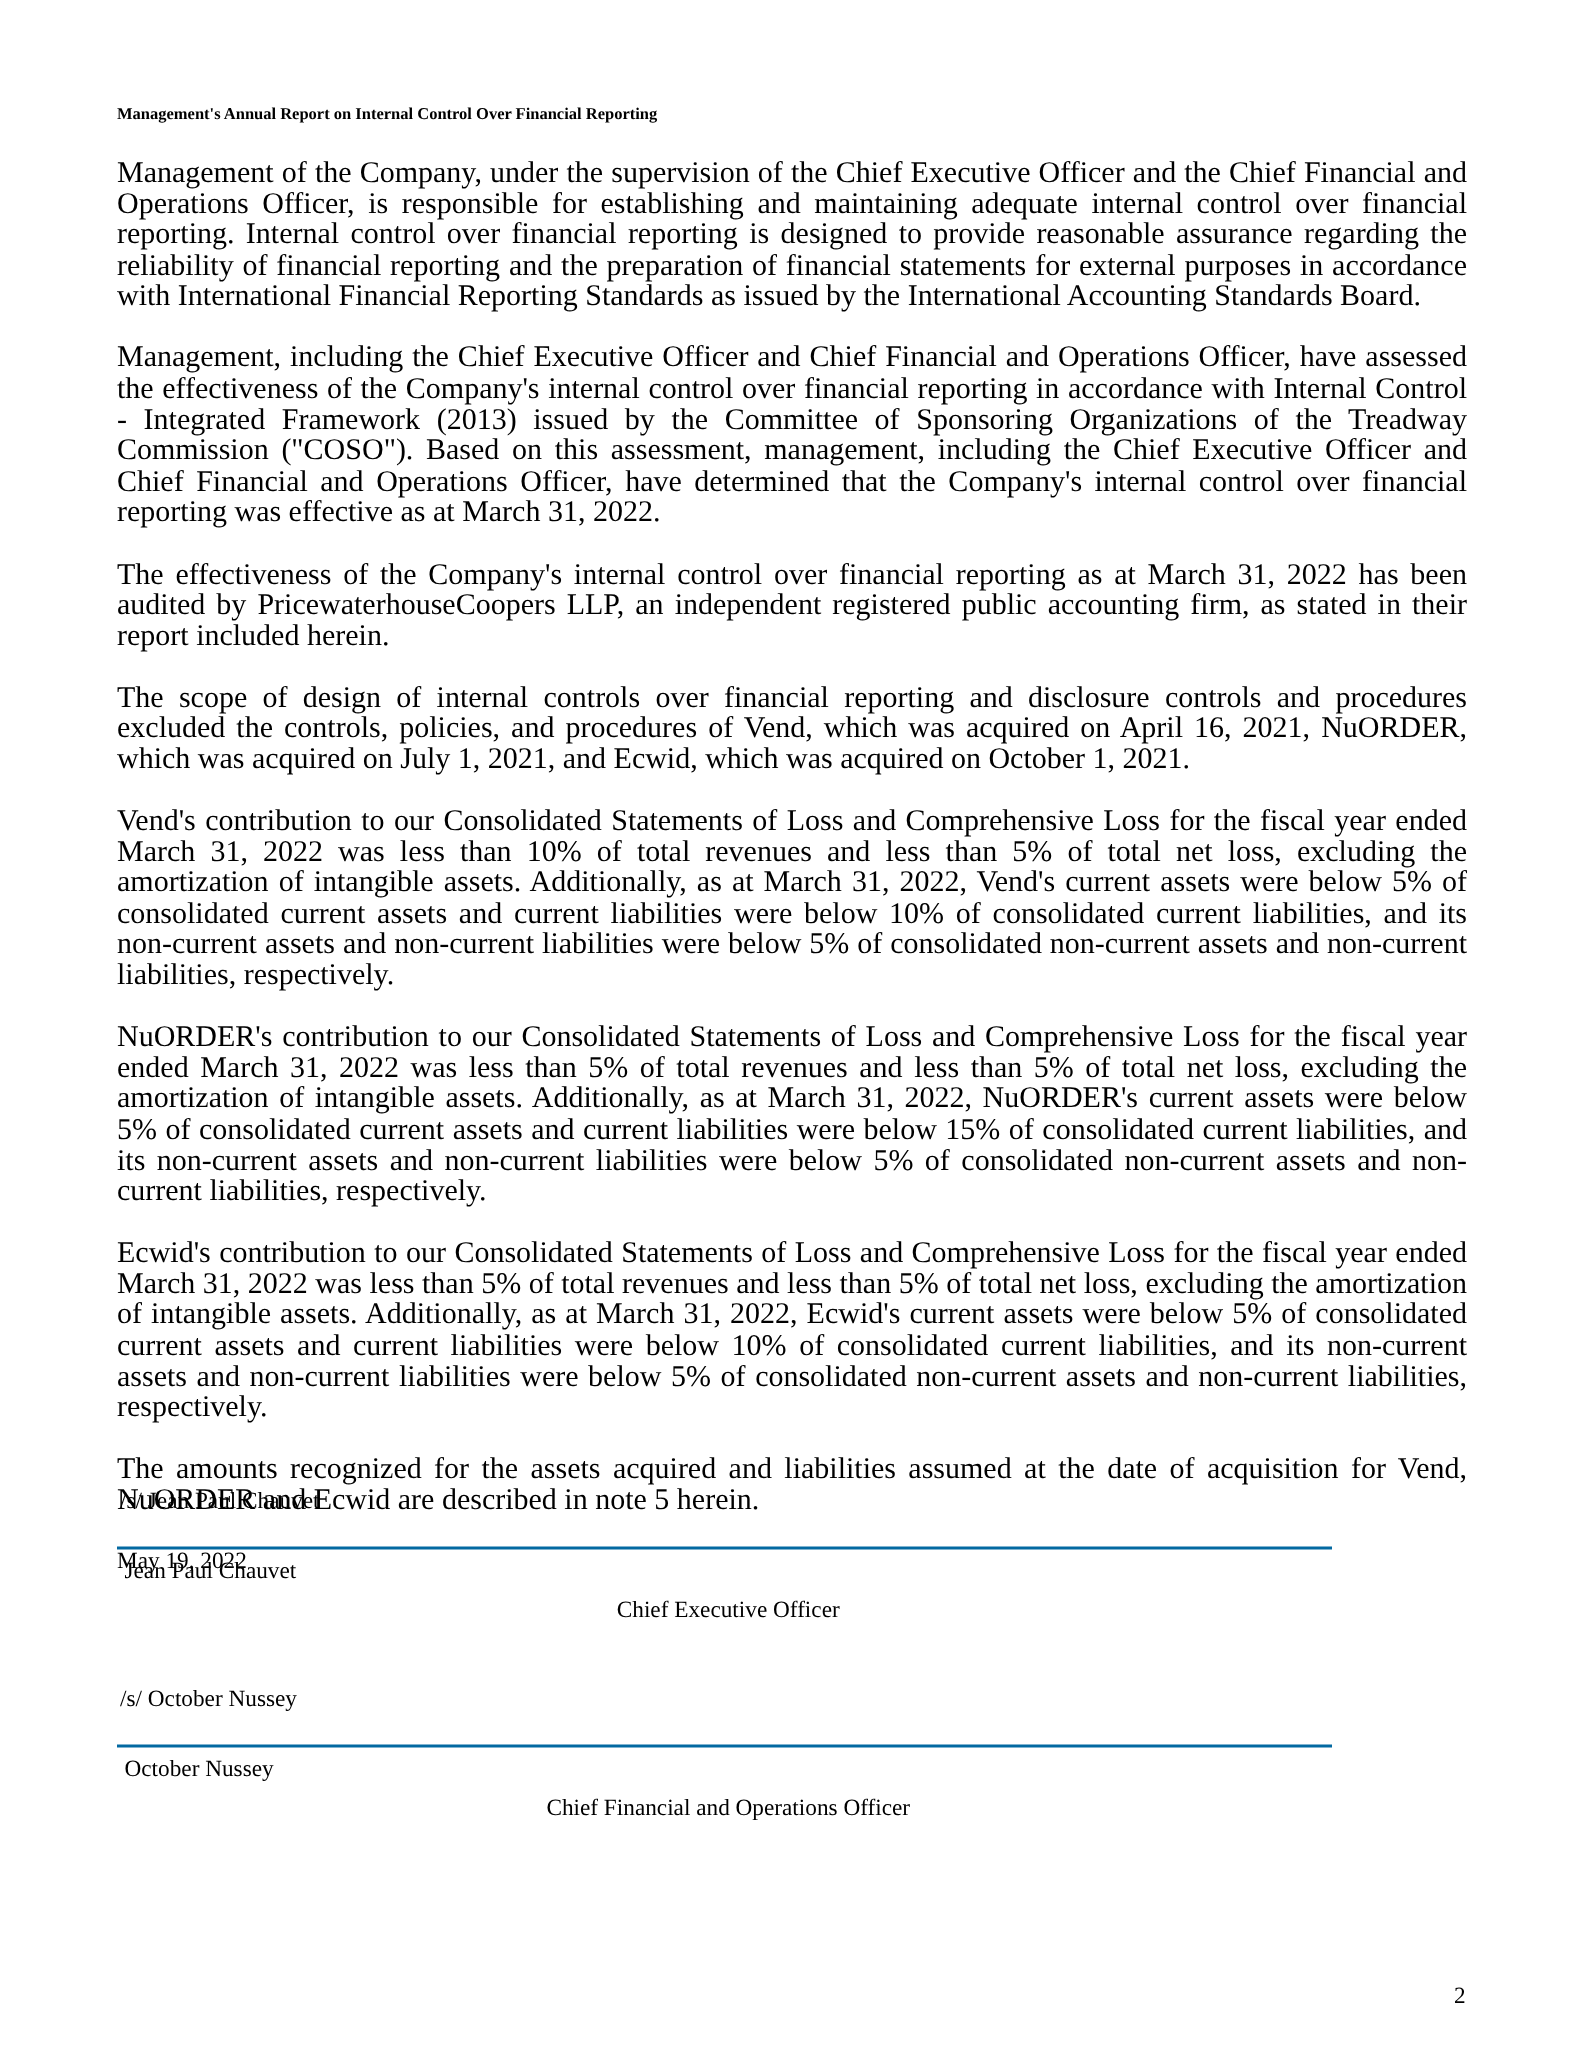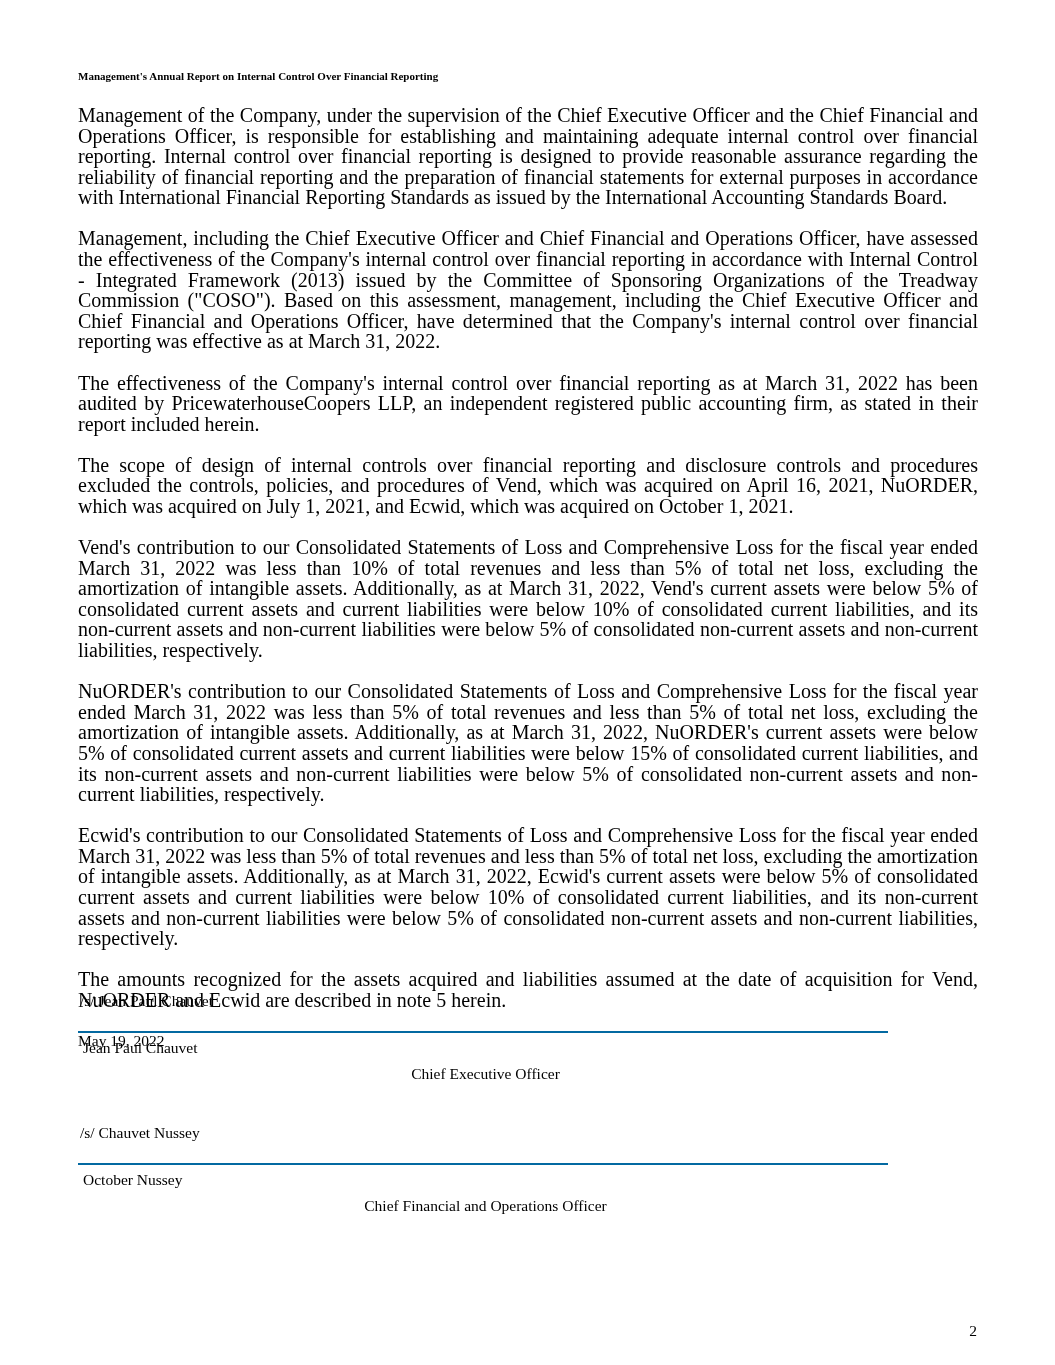--- a/index.html
+++ b/index.html
@@ -82,18 +82,18 @@
   <p class="date">May 19, 2022</p>
 </div>
 
 <div class="sig-block" id="sig1">
   <div class="sig-line">/s/ Jean Paul Chauvet</div>
   <div class="sig-name">Jean Paul Chauvet</div>
   <div class="sig-title">Chief Executive Officer</div>
 </div>
 
 <div class="sig-block" id="sig2">
-  <div class="sig-line">/s/ Chauvet Nussey</div>
+  <div class="sig-line">/s/ October Nussey</div>
   <div class="sig-name">October Nussey</div>
   <div class="sig-title">Chief Financial and Operations Officer</div>
 </div>
 
 <div class="page-number">2</div>
 
 </body></html>

